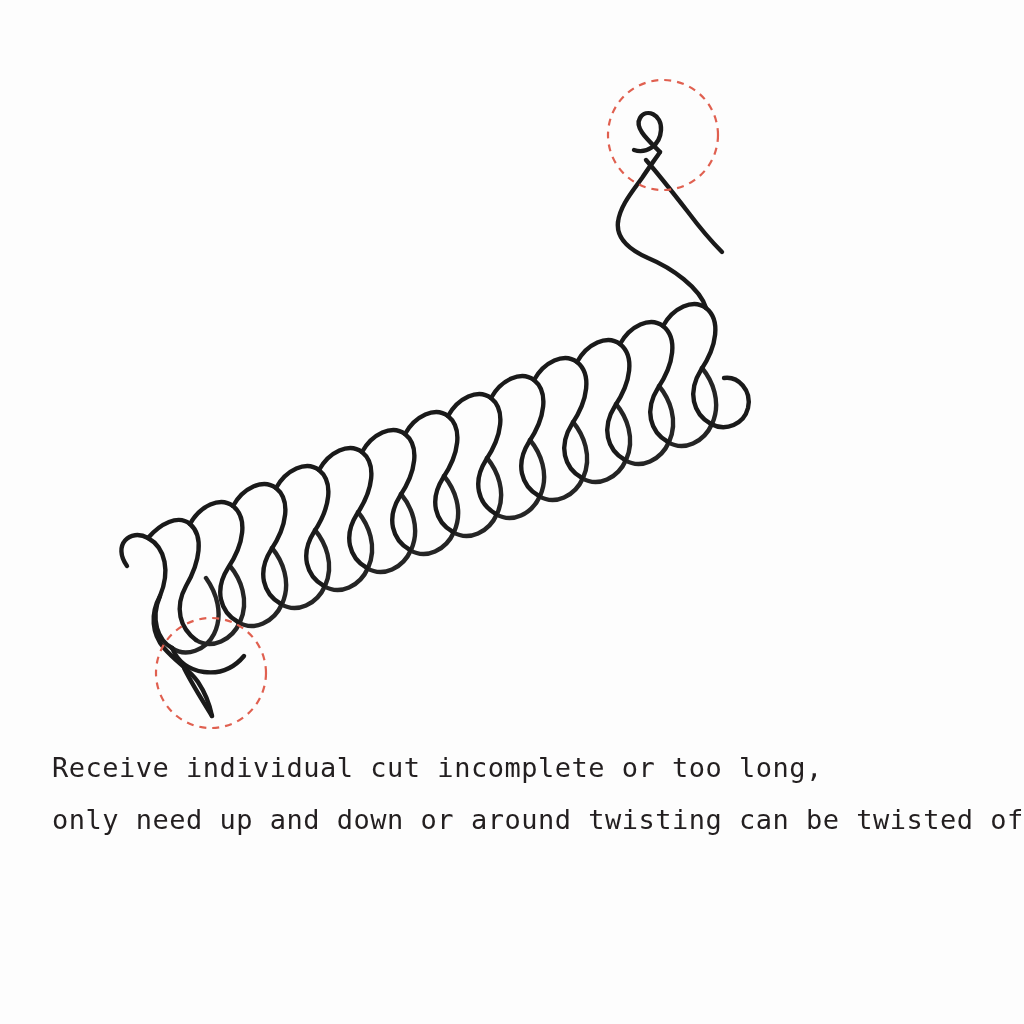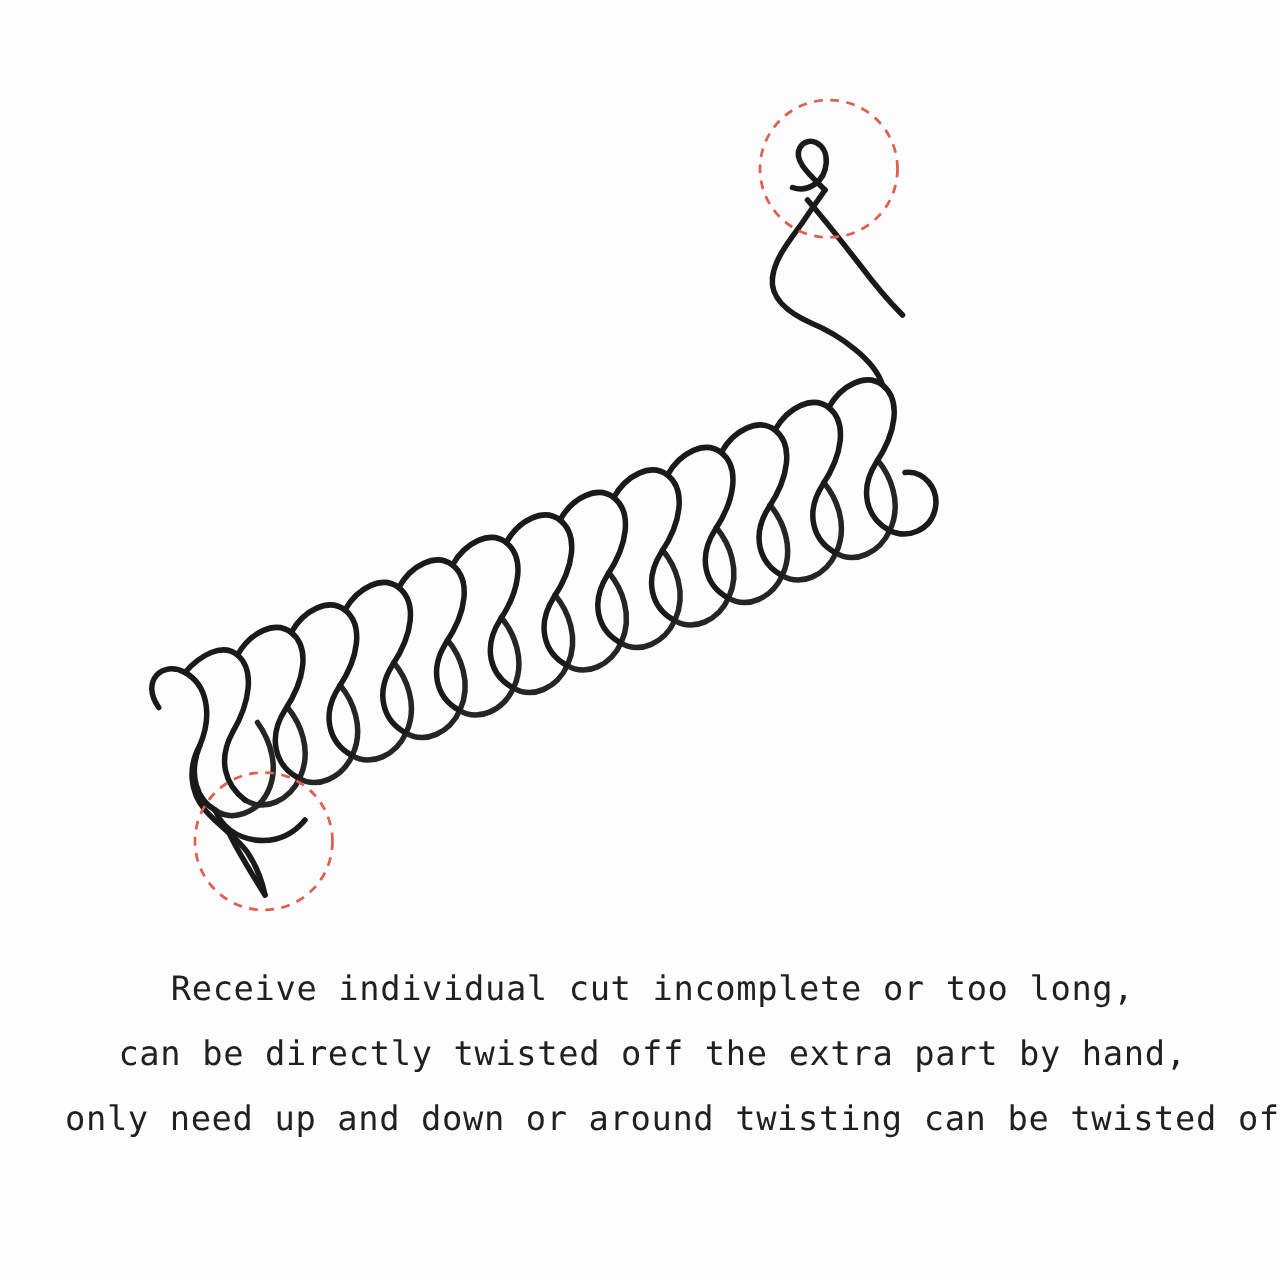--- a/index.html
+++ b/index.html
@@ -18,23 +18,22 @@
   #product-photo {
     position: absolute;
     left: 0;
     top: 0;
     width: 1024px;
     height: 760px;
   }
   #caption-block {
     position: absolute;
     left: 52px;
-    top: 766px;
+    top: 742px;
     width: 940px;
-    text-align: center;
   }
   .caption-line {
     font-family: "DejaVu Sans Mono", monospace;
     font-size: 27px;
     line-height: 52px;
     color: #231f20;
     letter-spacing: 0.5px;
     white-space: pre;
   }
   svg { display: block; }
@@ -108,17 +107,16 @@
         </g>
       </g>
 
       <circle cx="663" cy="135" r="55" fill="none" stroke="#e06050" stroke-width="2.2" stroke-dasharray="7 6"></circle>
       <circle cx="211" cy="673" r="55" fill="none" stroke="#e06050" stroke-width="2.2" stroke-dasharray="7 6"></circle>
     </svg>
   </div>
 
   <div id="caption-block">
     <div class="caption-line">Receive individual cut incomplete or too long,</div>
-    <div class="caption-line">can be directly twisted off the extra part by hand,</div>
     <div class="caption-line">only need up and down or around twisting can be twisted off</div>
   </div>
 
 </div>
 
 </body></html>

